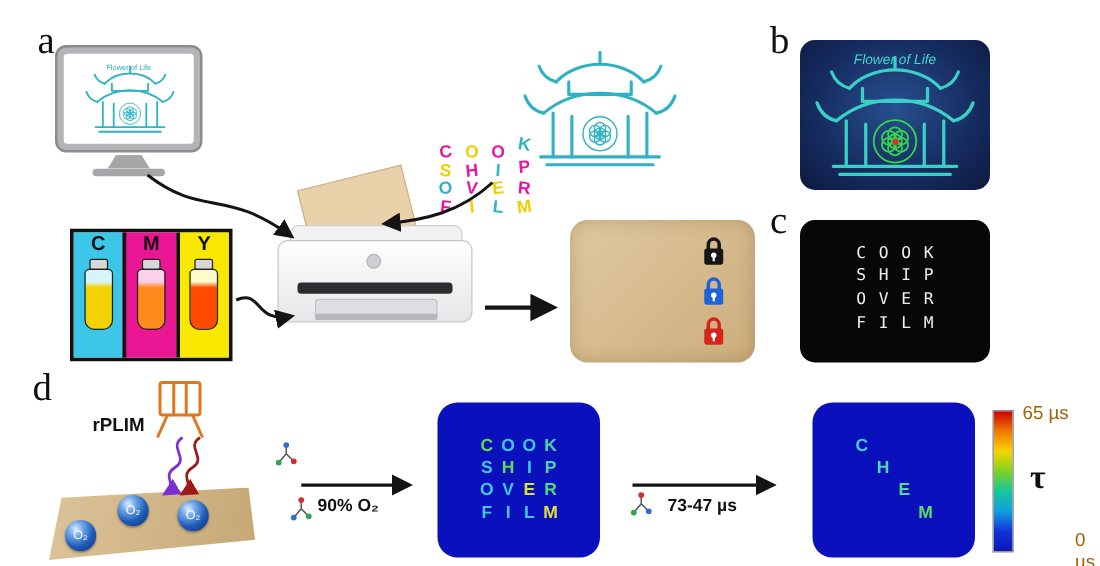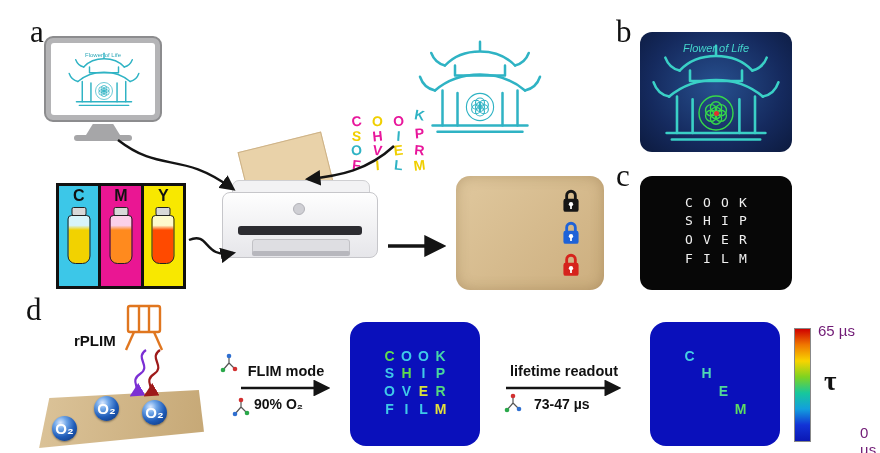--- a/index.html
+++ b/index.html
@@ -63,30 +63,30 @@
   .mono-letters .letter-row { margin-bottom:5px; }
   .mono-letters span { width:18px; font-size:13px; font-family:"DejaVu Sans Mono", monospace; color:#f0f0f0; }
 
   
   .d-text { position:absolute; color:#111; z-index:6; }
   .film-strip { position:absolute; left:34px; top:390px; width:170px; height:58px;
       background:linear-gradient(100deg,#dcc49a,#c6a876); clip-path:polygon(9% 14%, 97% 0%, 100% 72%, 3% 100%); z-index:3; }
   .sphere { position:absolute; width:25px; height:25px; border-radius:50%; z-index:5;
       background:radial-gradient(circle at 34% 28%, #dceaff 0%, #6fa6e8 25%, #1e5bb8 58%, #0d2f6e 100%);
       display:flex; align-items:center; justify-content:center; box-shadow:0 1px 2px rgba(0,0,0,.4); }
-  .sphere span { color:#fff; font-size:15px; font-weight:700; }
+  .sphere span { color:#fff; font-size:10px; font-weight:400; }
 
   .flim-square { position:absolute; width:130px; height:124px; border-radius:16px; background:#0a10bb;
       display:flex; align-items:center; justify-content:center; z-index:3; }
   .flim-letters .letter-row { margin-bottom:3px; }
   .flim-letters span { width:17px; font-size:14px; font-weight:700; }
 
   
   .colorbar { position:absolute; left:794px; top:328px; width:17px; height:114px; border:1px solid #888; z-index:3; }
-  .cb-label { position:absolute; font-size:15px; color:#701a75; z-index:3; }
+  .cb-label { position:absolute; font-size:15px; color:#a16207; z-index:3; }
   .cb-tau { position:absolute; font-size:27px; font-weight:700; font-family:"Liberation Serif", serif; color:#111; z-index:3; }
 
   .overlay { position:absolute; left:0; top:0; width:880px; height:453px; z-index:50; pointer-events:none; }
   .pagoda-svg, .flower-svg { position:absolute; }
 </style>
 </head>
 <body>
 
 <div class="figure">
 
@@ -271,21 +271,20 @@
   <div class="sphere" style="left:52px;top:416px">
       <span>O₂</span>
     </div>
   <div class="sphere" style="left:94px;top:396px">
       <span>O₂</span>
     </div>
   <div class="sphere" style="left:142px;top:400px">
       <span>O₂</span>
     </div>
 
-  <div class="d-text" style="left:236px;top:363px;width:100px;text-align:center;font-size:14.5px;font-weight:700">FLIM mode</div>
   <div class="d-text" style="left:254px;top:396px;font-size:14px;font-weight:600">90% O₂</div>
 
   <div class="flim-square" style="left:350px;top:322px">
     <div class="letter-grid flim-letters">
         <div class="letter-row">
           <span style="color: rgb(97, 221, 77);">C</span>
           <span style="color: rgb(63, 201, 232);">O</span>
           <span style="color: rgb(63, 201, 232);">O</span>
           <span style="color: rgb(70, 214, 168);">K</span>
         </div>
@@ -303,21 +302,20 @@
         </div>
         <div class="letter-row">
           <span style="color: rgb(63, 201, 232);">F</span>
           <span style="color: rgb(63, 201, 232);">I</span>
           <span style="color: rgb(63, 201, 232);">L</span>
           <span style="color: rgb(228, 224, 58);">M</span>
         </div>
       </div>
   </div>
 
-  <div class="d-text" style="left:498px;top:363px;width:132px;text-align:center;font-size:14.5px;font-weight:700">lifetime readout</div>
   <div class="d-text" style="left:534px;top:396px;font-size:14px;font-weight:600">73-47 µs</div>
 
   <div class="flim-square" style="left:650px;top:322px">
     <div class="letter-grid flim-letters">
         <div class="letter-row">
           <span style="color: rgb(69, 207, 226);">C</span>
           <span></span>
           <span></span>
           <span></span>
         </div>

